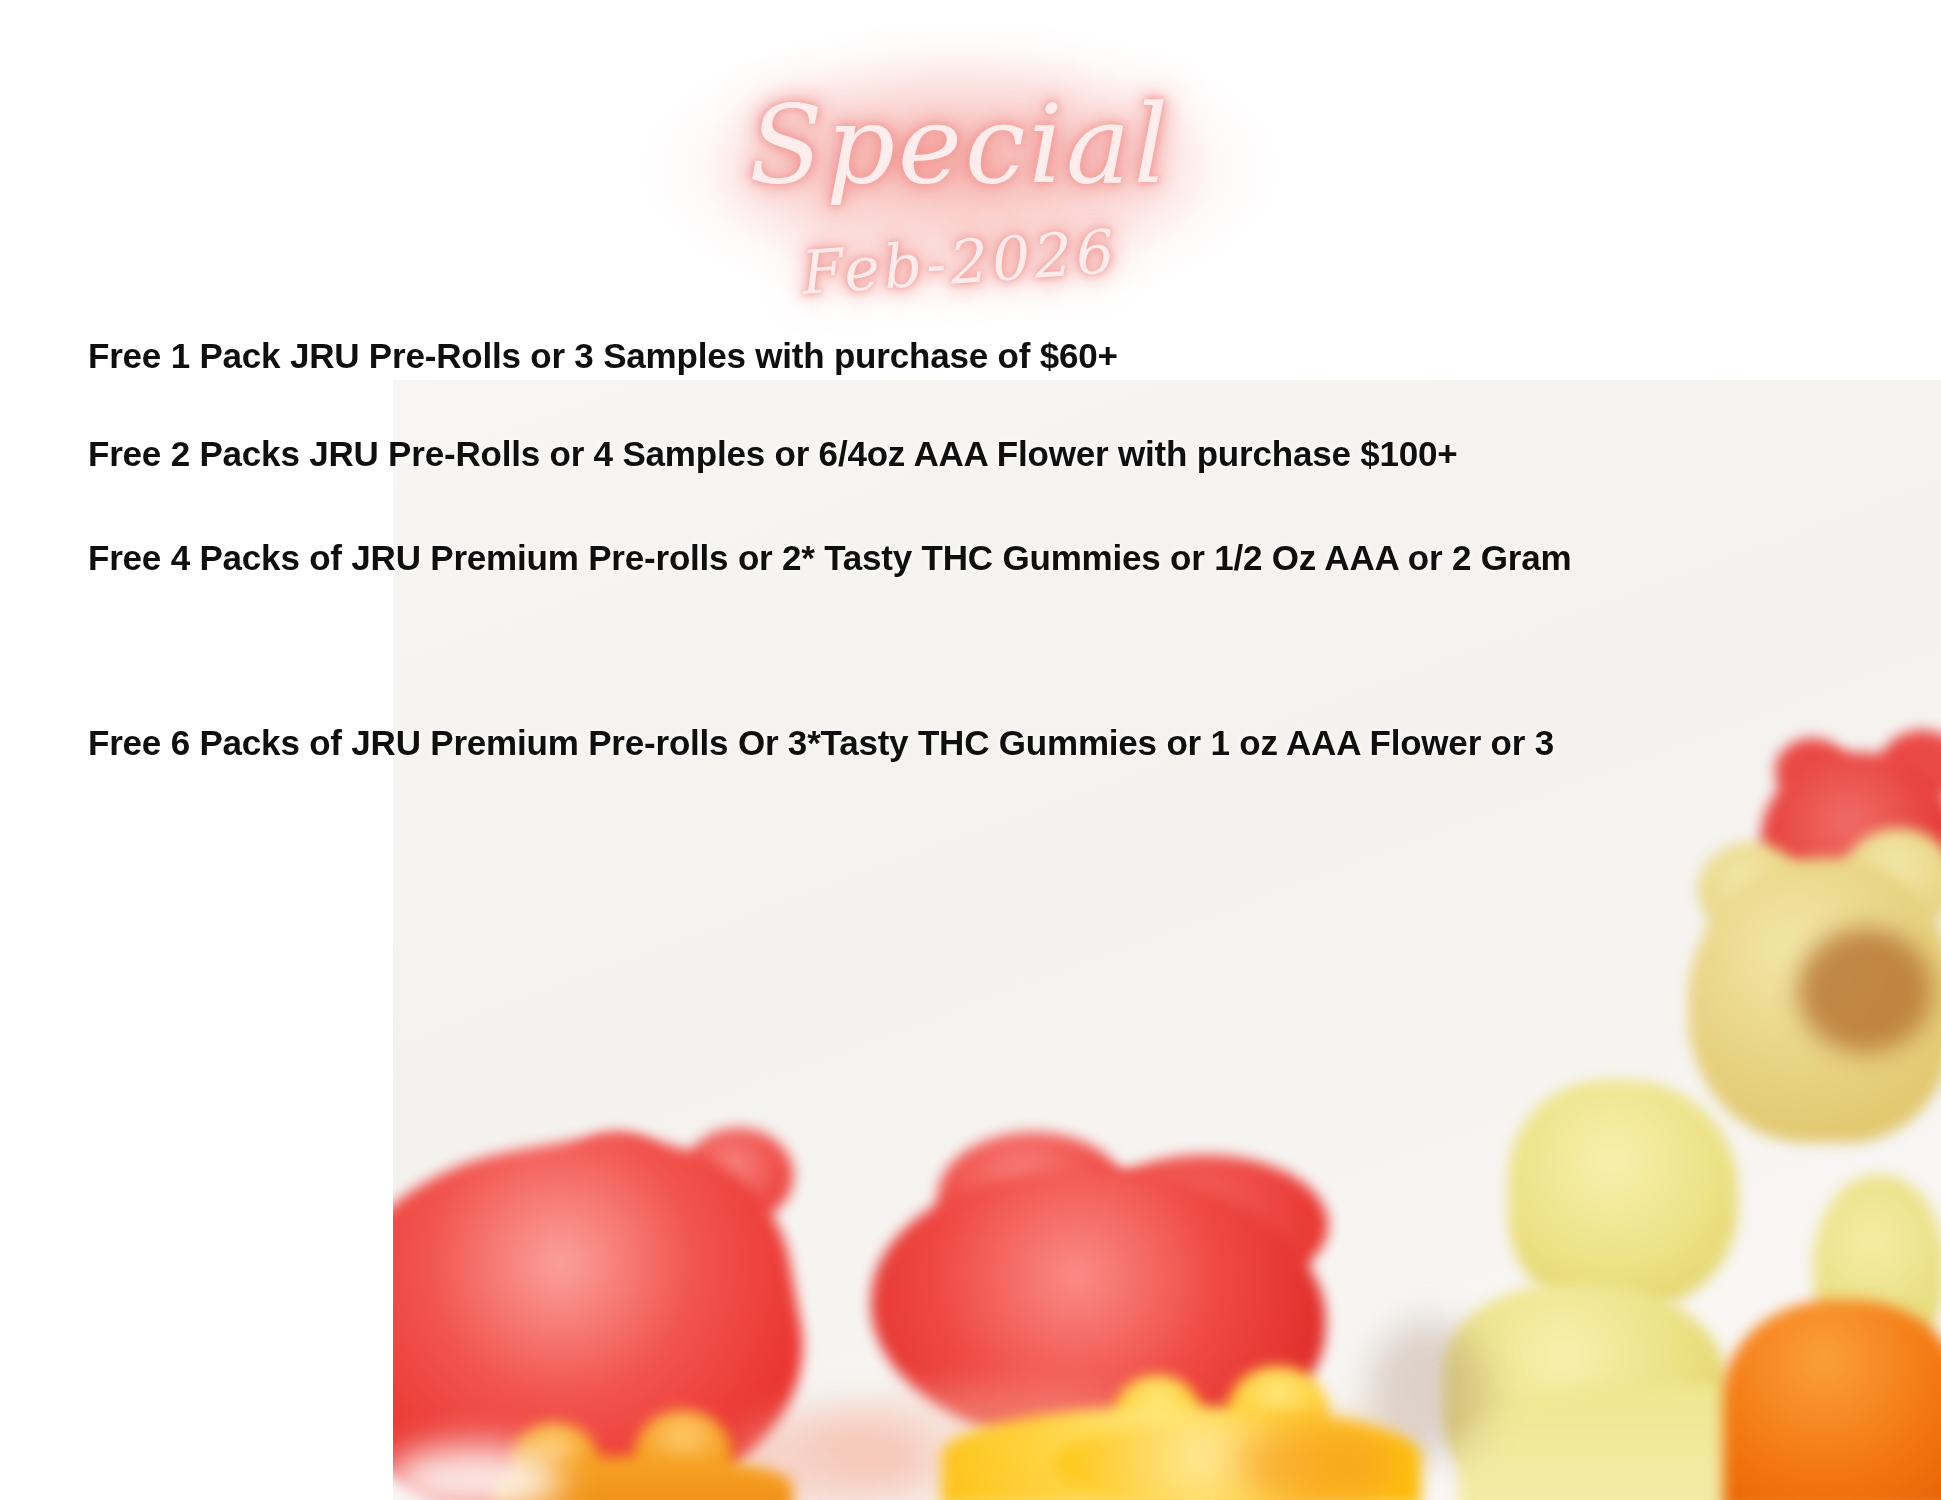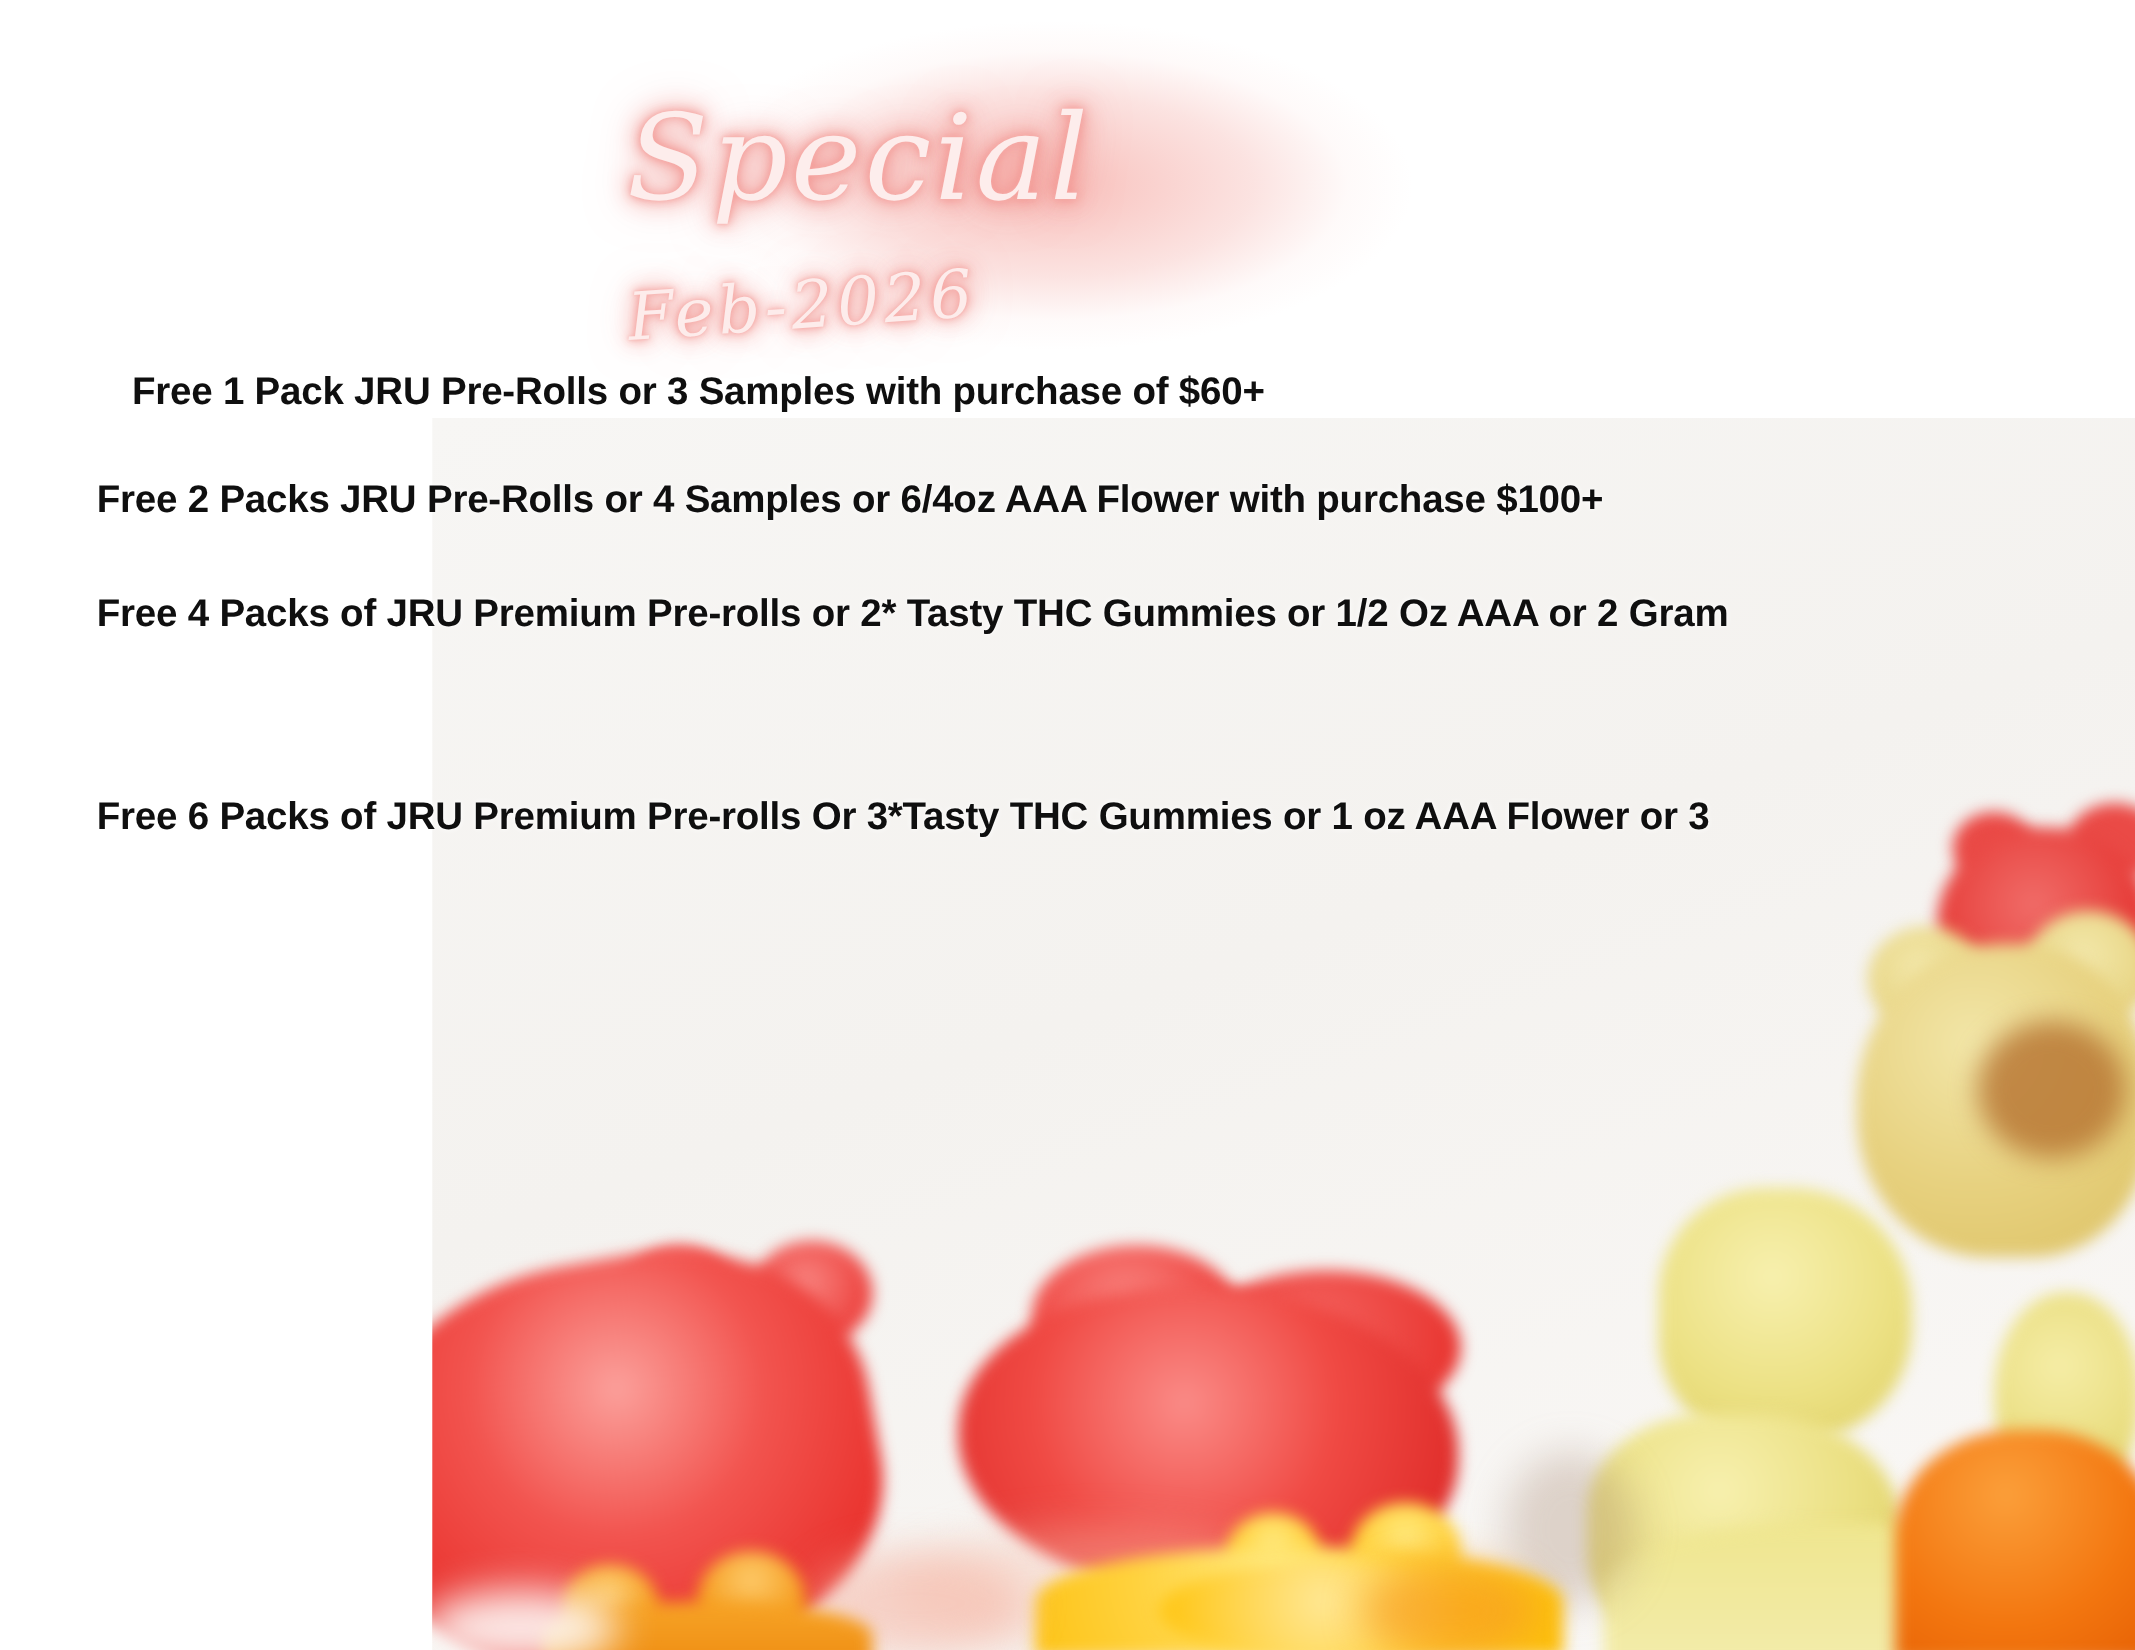--- a/index.html
+++ b/index.html
@@ -93,21 +93,21 @@
 
   
   .red-tr-ear1{left:1382px;top:358px;width:75px;height:65px;border-radius:50%;
     background:#ea4a46;}
   .red-tr-ear2{left:1487px;top:350px;width:85px;height:70px;border-radius:50%;
     background:#ea4a46;}
   .red-tr-head{left:1368px;top:372px;width:195px;height:175px;border-radius:50% 50% 45% 45%;
     background:radial-gradient(circle at 45% 40%,#f06c68 0%,#e63b37 65%,#dc302d 100%);}
 
   
-  .neon{position:absolute;left:570px;top:0;width:780px;height:370px;text-align:left;}
+  .neon{position:absolute;left:570px;top:0;width:780px;height:370px;text-align:center;}
   .glow{position:absolute;inset:-20px;
     background:
       radial-gradient(ellipse 52% 48% at 50% 46%,rgba(246,172,166,0.75) 0%,rgba(248,199,195,0.5) 42%,rgba(252,231,229,0.22) 62%,rgba(255,255,255,0) 76%);
   }
   .neon-title{
     position:absolute;left:0;right:0;top:70px;
     font-family:"DejaVu Serif",serif;font-style:italic;font-weight:400;
     font-size:108px;line-height:150px;letter-spacing:3px;
     color:#fdedec;
     text-shadow:0 0 3px #f7b0ac,0 0 10px #f2918d,0 0 22px #ef8883,0 0 42px rgba(238,130,125,0.65);
@@ -122,21 +122,21 @@
   }
 
   
   .copy{
     position:absolute;left:88px;
     font-weight:700;font-size:35px;line-height:55px;letter-spacing:-0.2px;
     color:#0f0f0f;
     text-shadow:0 0 6px rgba(255,255,255,0.9),0 0 2px rgba(255,255,255,0.8);
   }
   .copy .pline{white-space:pre;}
-  .promo-1{top:328px;margin-left:32px;}
+  .promo-1{top:328px;}
   .promo-2{top:426px;}
   .promo-3{top:530px;}
   .promo-4{top:715px;}
   .strains{top:862px;width:1625px;text-align:justify;margin:0;}
   .footer-note{top:1068px;}
 </style>
 </head>
 <body>
 
 <div class="page">

